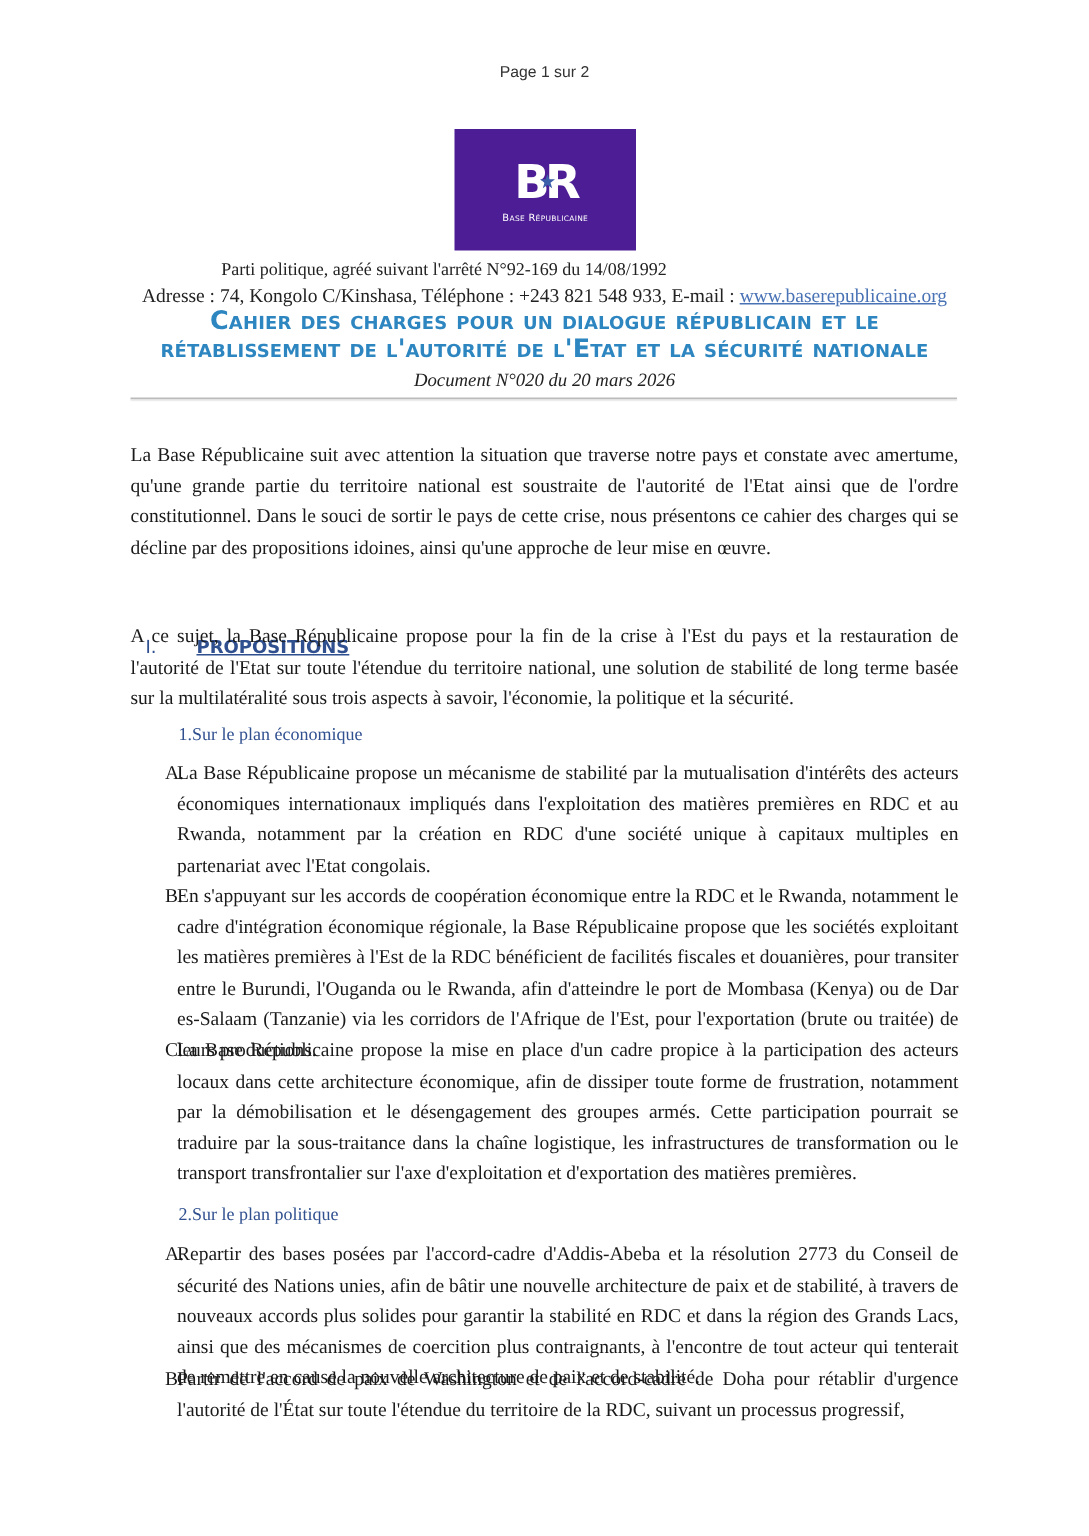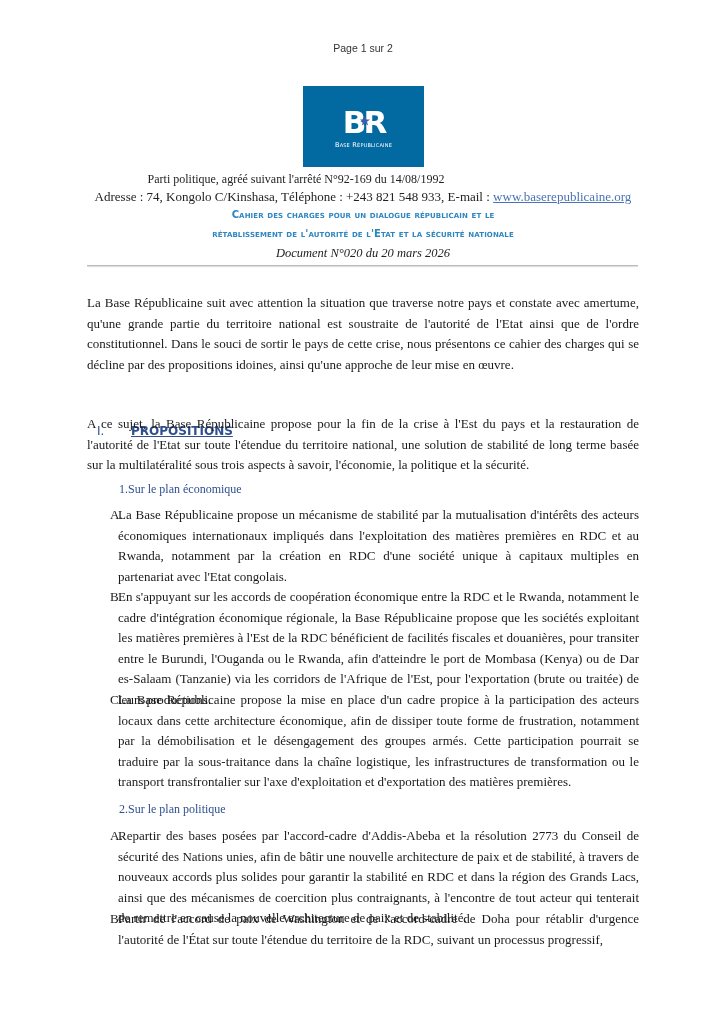--- a/index.html
+++ b/index.html
@@ -6,21 +6,21 @@
   body {
     width: 726px; height: 1024px; overflow: hidden; position: relative;
     font-family: "Liberation Serif", "DejaVu Serif", serif; color: #1a1a1a;
   }
   .page-number {
     position: absolute; top: 42px; left: 0; width: 726px; text-align: center;
     font-family: "Liberation Sans", "DejaVu Sans", sans-serif; font-size: 10.5px; color: #333;
   }
   .logo {
     position: absolute; left: 303px; top: 86px; width: 121px; height: 81px;
-    background: #0369a1; display: flex; flex-direction: column; align-items: center; justify-content: center;
+    background: #4c1d95; display: flex; flex-direction: column; align-items: center; justify-content: center;
   }
   .logo-mark {
     position: relative; font-family: "DejaVu Sans", sans-serif; font-weight: bold; color: #fff;
     font-size: 31px; letter-spacing: -3px; line-height: 30px; margin-top: 2px;
   }
   .logo-star {
     position: absolute; left: 16px; top: 8px; width: 12px; height: 12px;
   }
   .logo-name {
     color: #fff; font-family: "DejaVu Sans", sans-serif; font-size: 6.6px; letter-spacing: 0.2px; margin-top: 4px;
@@ -29,21 +29,21 @@
   .line1 {
     position: absolute; top: 172px; left: 0; width: 592px; text-align: center; font-size: 12px; color: #222;
   }
   .line2 {
     position: absolute; top: 189px; left: 0; width: 726px; text-align: center; font-size: 13px; color: #222;
   }
   .line2 a { color: #4a73b5; text-decoration: underline; }
   .title {
     position: absolute; top: 205px; left: 0; width: 726px; text-align: center;
     font-family: "DejaVu Sans", sans-serif; font-weight: bold; color: #2e86c1;
-    font-size: 10px; line-height: 19px; font-variant: small-caps; letter-spacing: 0.1px;
+    font-size: 17px; line-height: 19px; font-variant: small-caps; letter-spacing: 0.1px;
   }
   .docno {
     position: absolute; top: 246px; left: 0; width: 726px; text-align: center; font-style: italic; font-size: 12.5px; color: #222;
   }
   .rule {
     position: absolute; top: 265px; left: 87px; width: 551px; height: 1px; background: #bbbbbb;
     box-shadow: 0 1px 1px #d8d8d8;
   }
   .para {
     position: absolute; left: 87px; width: 552px; font-size: 13px; line-height: 20.5px; text-align: justify;

